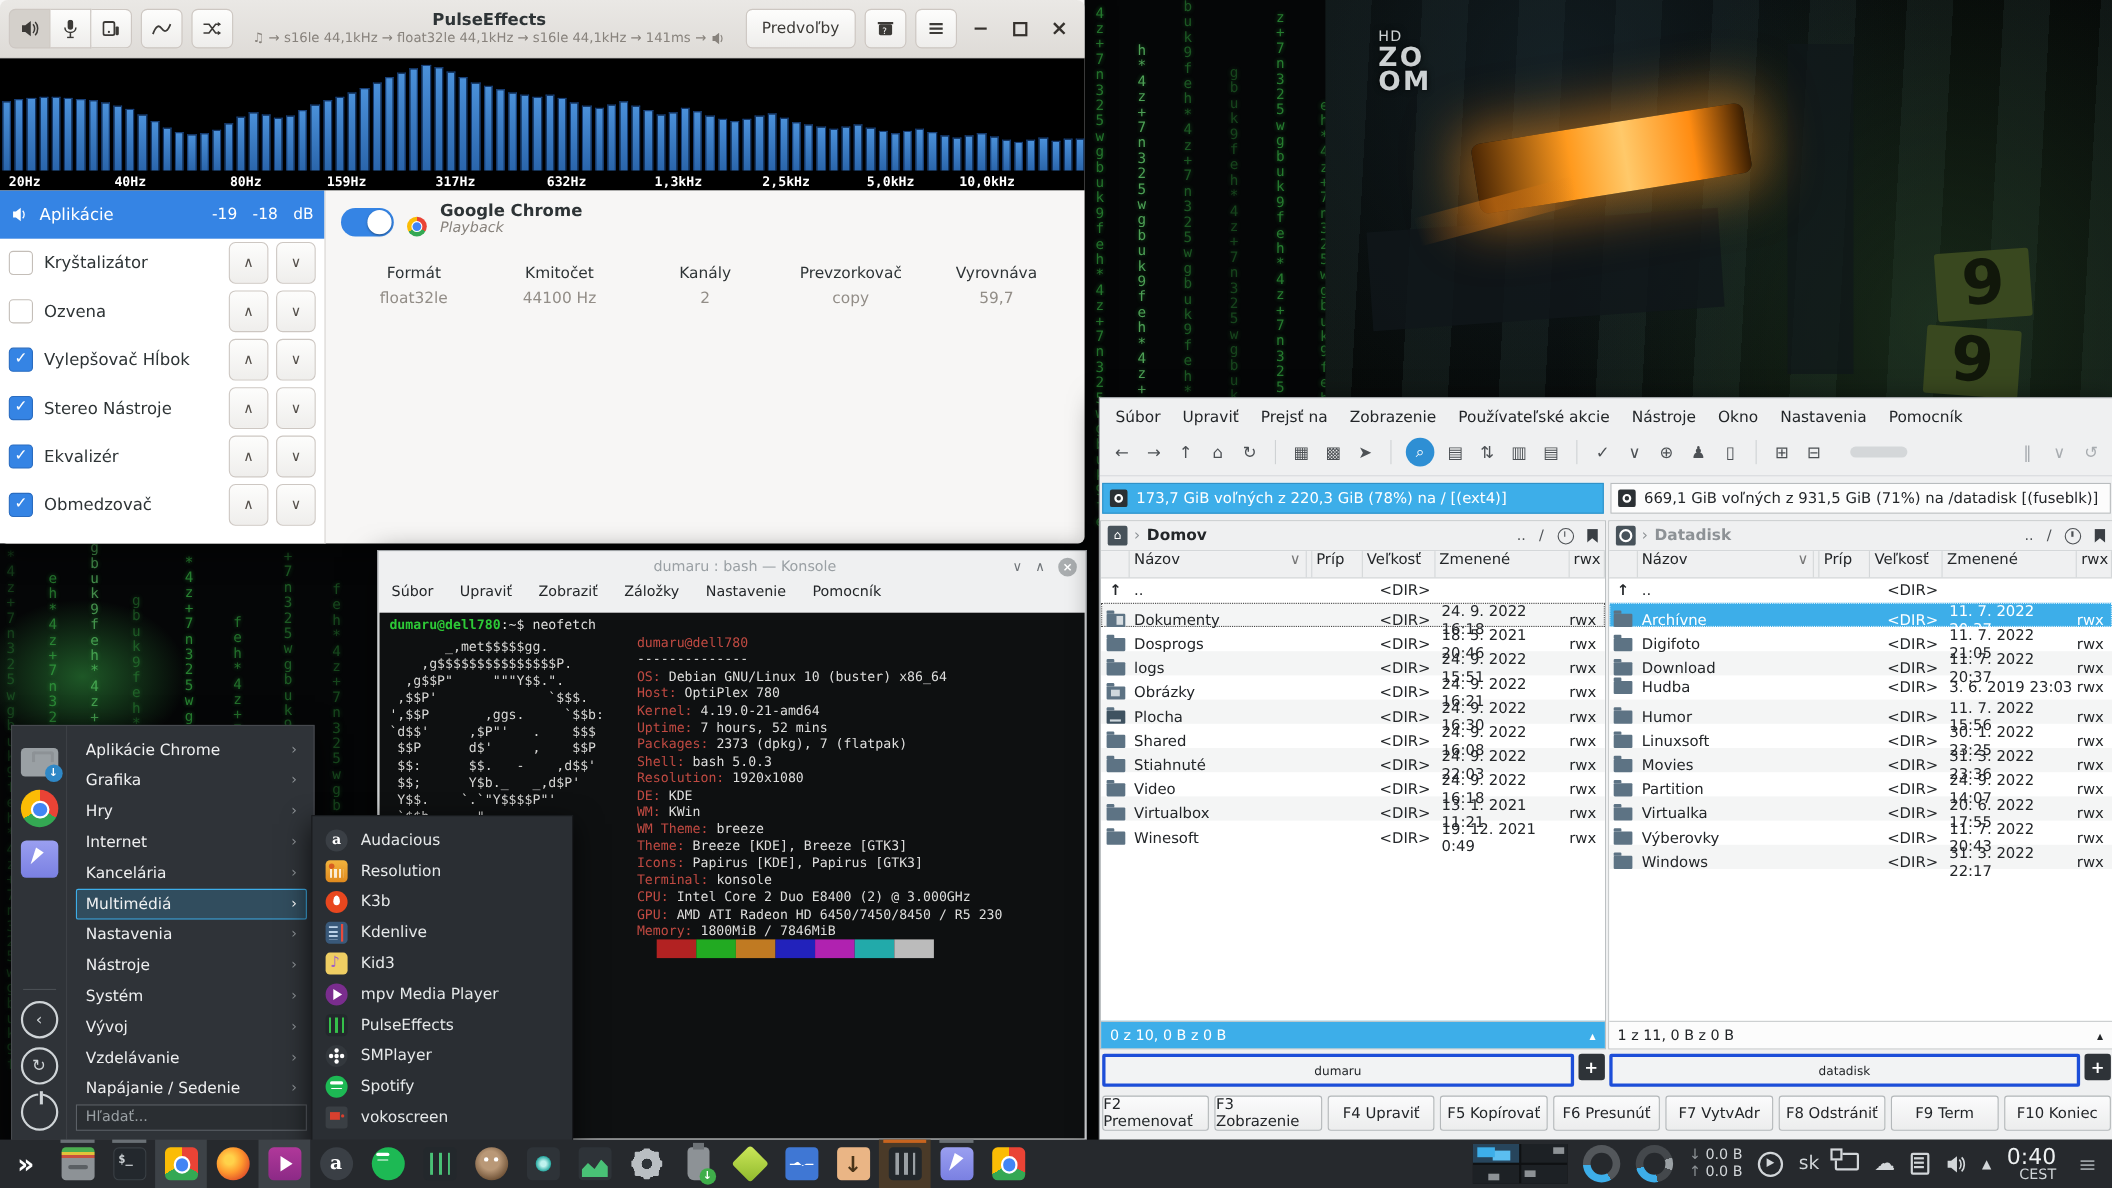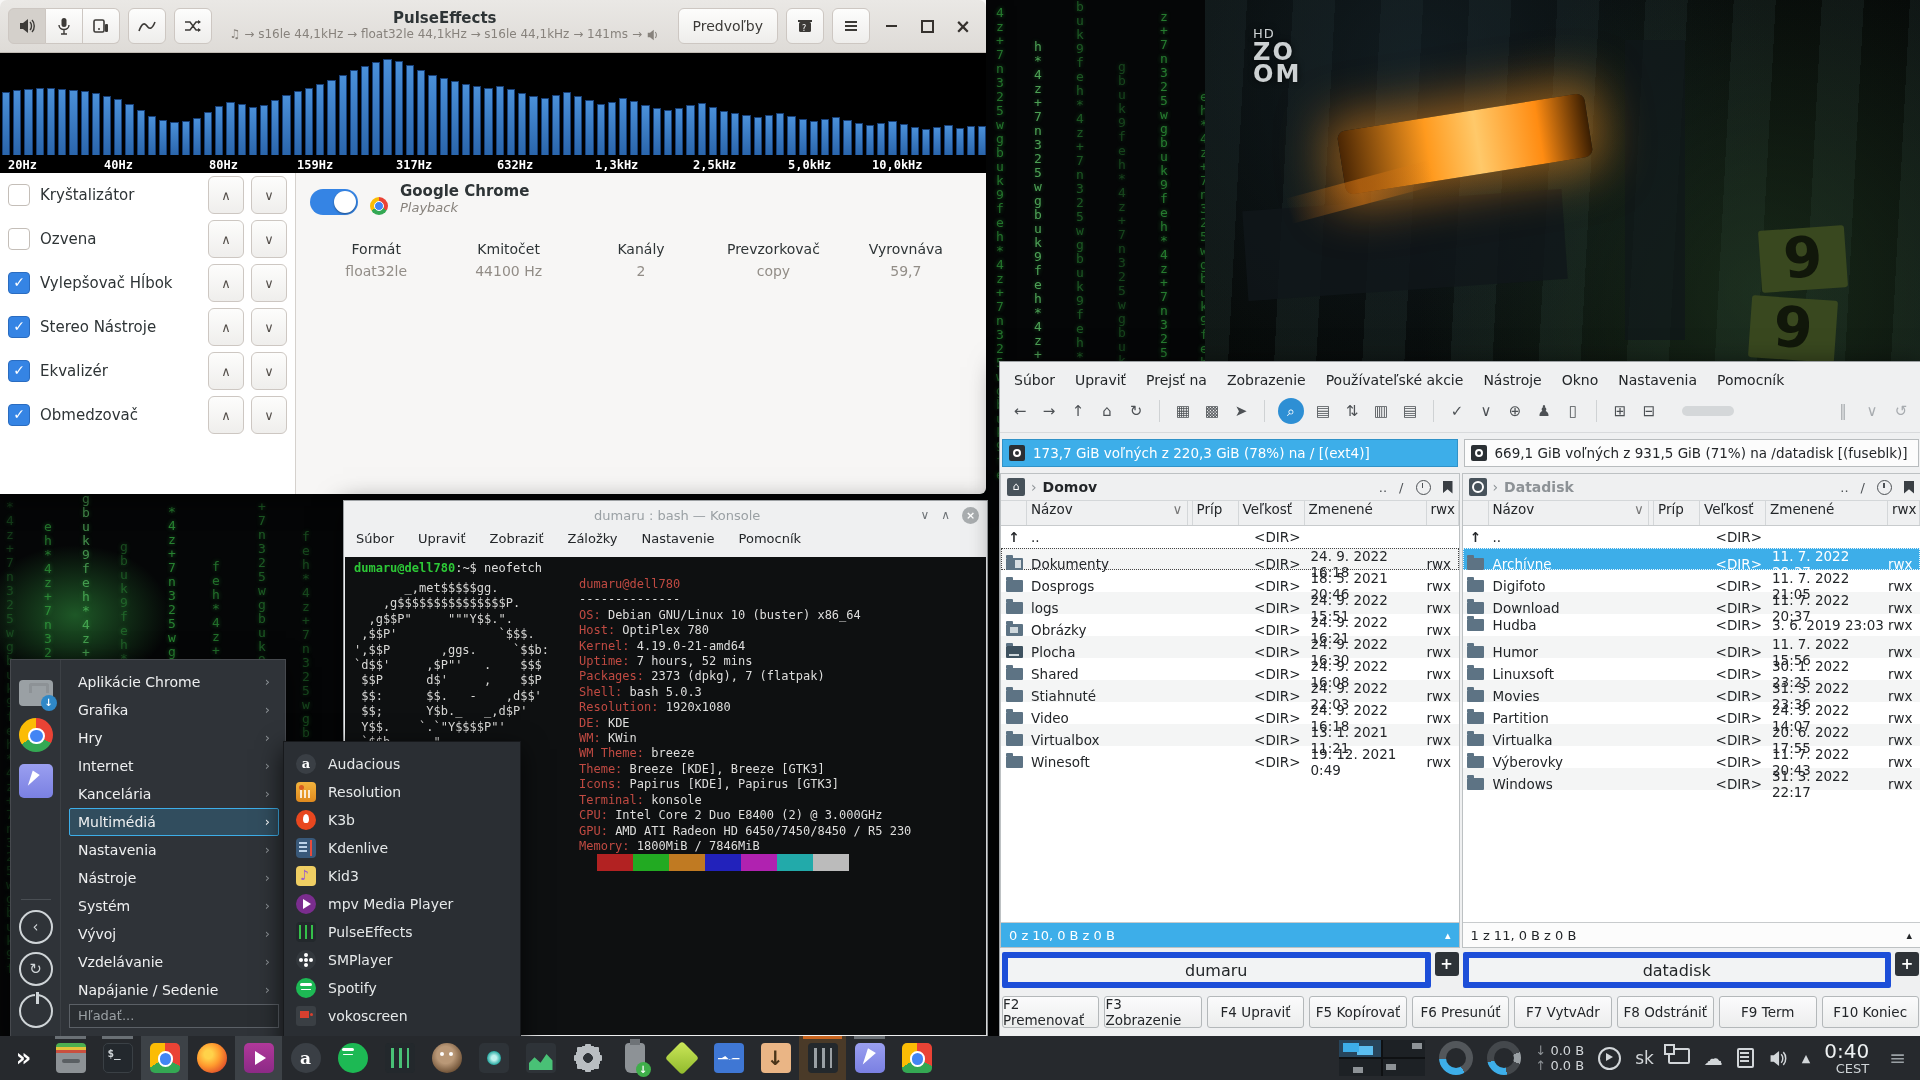--- a/index.html
+++ b/index.html
@@ -177,21 +177,21 @@
   .ficon.img::after{content:"";position:absolute;left:4px;top:3px;width:8px;height:6px;background:#cfd8dd;}
   .ficon.desk{background:#3e5260;}
   .ficon.desk::after{content:"";position:absolute;left:3px;bottom:2px;width:10px;height:2px;background:#cfd8dd;}
   .upico{font-weight:bold;text-align:center;}
   .pstatus{height:24px;display:flex;align-items:center;padding:0 8px;font-size:13px;border-top:1px solid #c8cbcd;}
   .pstatus.active{background:#3daee9;color:#fff;}
   .pstatus.idle{background:#fcfcfc;color:#232629;}
   .pstatus .tri{margin-left:auto;font-size:11px;}
   #tabsrow{display:flex;gap:4px;padding:4px 2px;}
   .tabwrap{flex:1;display:flex;gap:4px;}
-  .ktab{flex:1;height:24px;background:#f2f3f4;border:6px solid #1d4ed8;border-radius:2px;display:flex;align-items:center;justify-content:center;font-size:16px;}
+  .ktab{flex:1;height:24px;background:#f2f3f4;border:3px solid #1d4ed8;border-radius:2px;display:flex;align-items:center;justify-content:center;font-size:11px;}
   .tabplus{width:24px;height:24px;background:#2e3338;color:#fff;border-radius:3px;font:bold 15px/24px "DejaVu Sans",sans-serif;text-align:center;}
   #fkeys{display:flex;gap:5px;padding:4px 2px 8px;}
   .fkey{flex:1;height:30px;background:linear-gradient(#fbfbfc,#eceded);border:1px solid #b4b8ba;border-radius:3px;display:flex;align-items:center;justify-content:center;font-size:13.5px;}
   
   #taskbar{position:absolute;left:0;bottom:0;width:1920px;height:44px;background:#26292d;z-index:100;display:flex;align-items:center;}
   .tb-slot{width:47px;height:44px;display:flex;align-items:center;justify-content:center;position:relative;flex:0 0 auto;}
   .tb-slot.running::before{content:"";position:absolute;top:0;left:8px;right:8px;height:3px;background:#6a7075;}
   .tb-slot.activebg{background:#3d4247;}
   .tb-slot.orangebg{background:#4a3a28;}
   .tb-slot.orangebg::before{content:"";position:absolute;top:0;left:4px;right:4px;height:3px;background:#c8641e;}
@@ -874,20 +874,32 @@
           <span class="slabel" style="left: 396px;">317Hz</span>
           <span class="slabel" style="left: 497px;">632Hz</span>
           <span class="slabel" style="left: 595px;">1,3kHz</span>
           <span class="slabel" style="left: 693px;">2,5kHz</span>
           <span class="slabel" style="left: 788px;">5,0kHz</span>
           <span class="slabel" style="left: 872px;">10,0kHz</span>
         </div>
     </div>
     <div id="pe-body">
       <div id="pe-side">
+        <div id="apps-row">
+          <svg width="16" height="14" viewBox="0 0 18 16">
+              <path d="M2 5h3l5-4v14l-5-4H2z" fill="#fff"></path>
+              <path d="M12 4c2 2 2 6 0 8" stroke="#fff" stroke-width="1.4" fill="none"></path>
+            </svg>
+          <span>Aplikácie</span>
+          <span id="apps-meta">
+              <span>-19</span>
+              <span>-18</span>
+              <span>dB</span>
+            </span>
+        </div>
         <div id="plugin-list">
             <div class="plugin">
               <span class="chk"></span>
               <span class="lbl">Kryštalizátor</span>
               <span class="spins">
                 <span class="spin">∧</span>
                 <span class="spin">∨</span>
               </span>
             </div>
             <div class="plugin">

